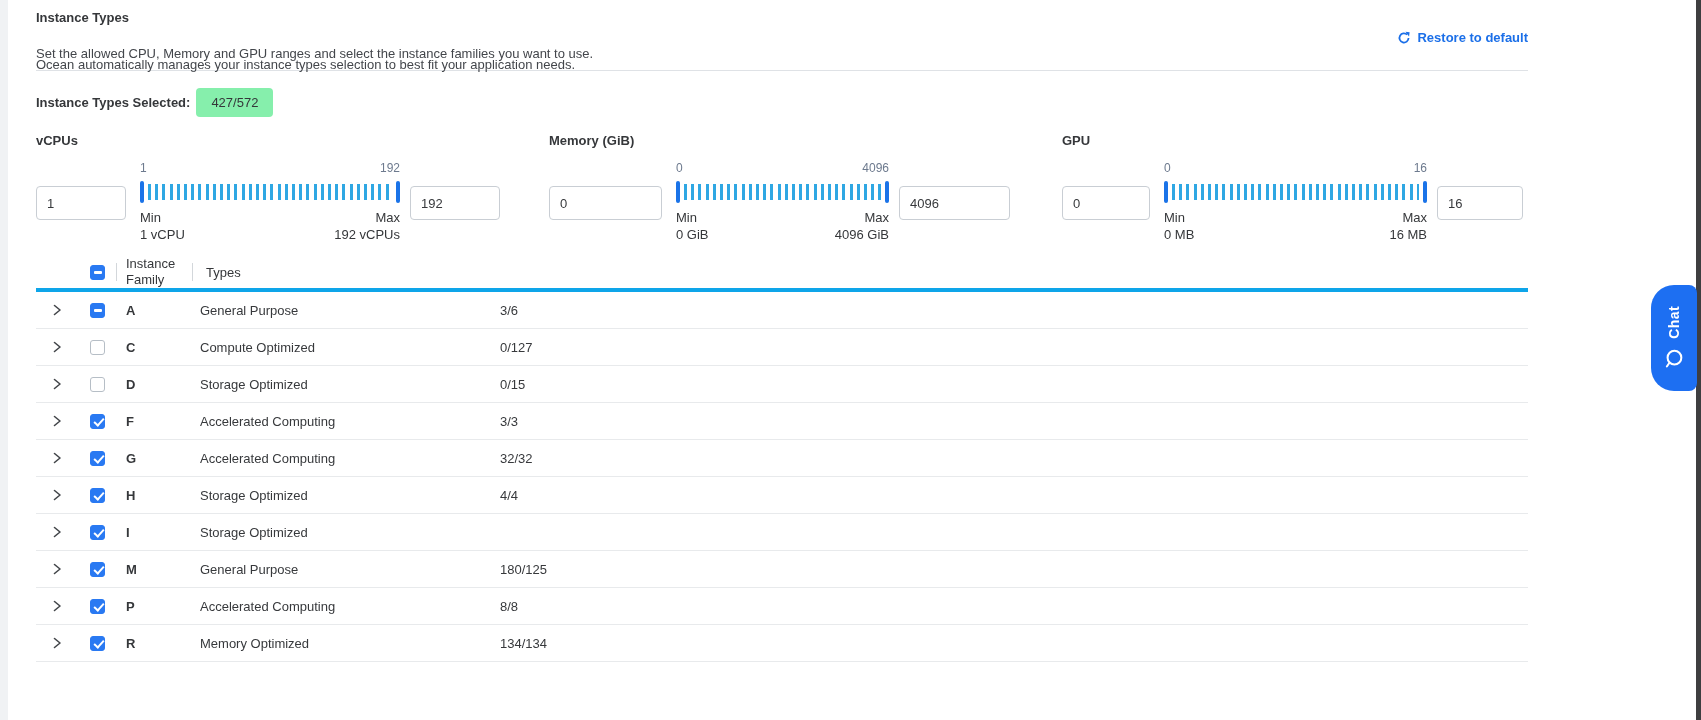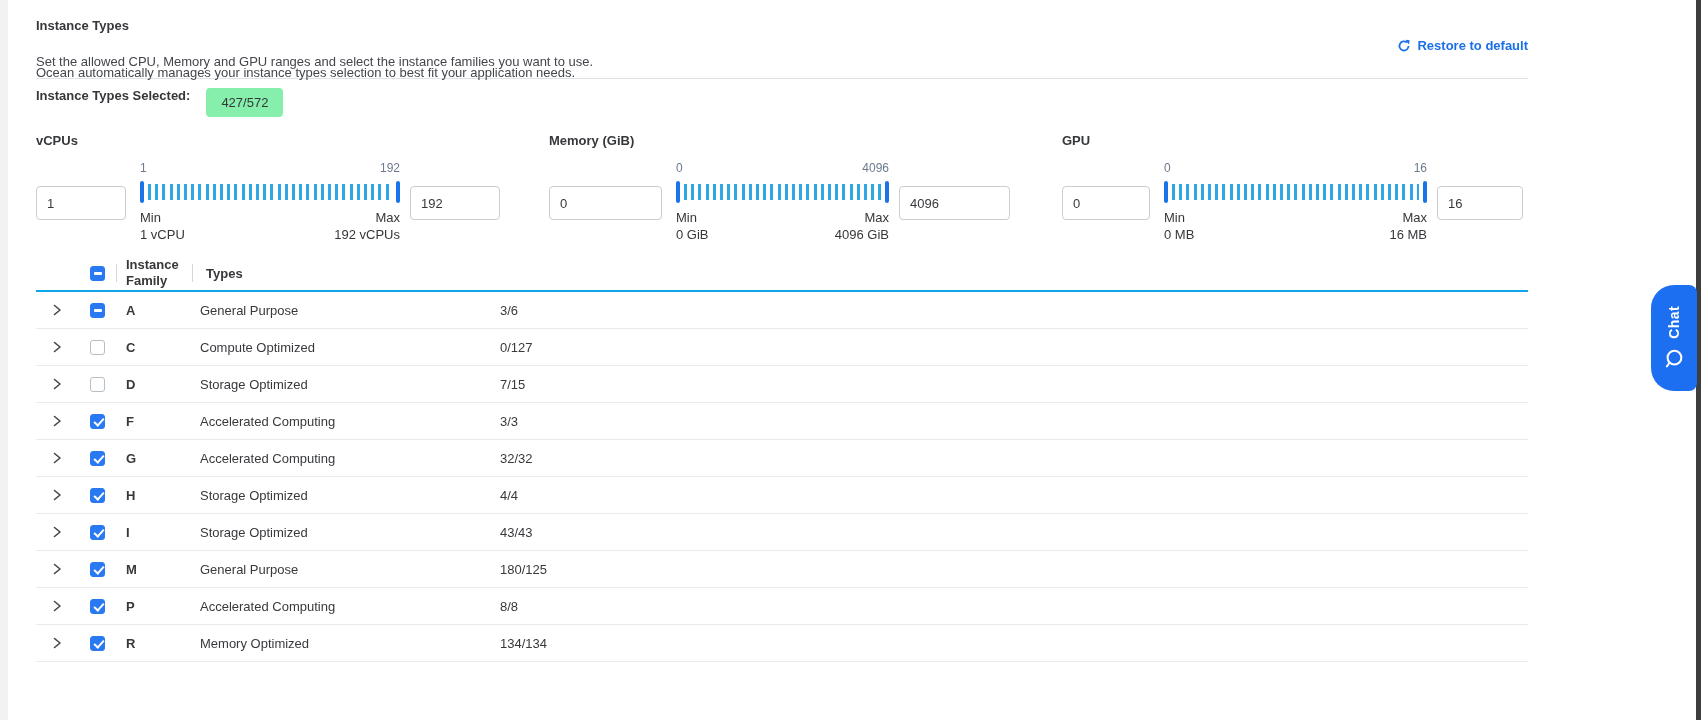--- a/index.html
+++ b/index.html
@@ -6,30 +6,30 @@
   html,body { width:1701px; height:720px; }
   body {
     position:relative; background:#ffffff; overflow:hidden;
     font-family:"Liberation Sans","DejaVu Sans",sans-serif;
     font-size:13px; color:#37393c;
   }
   .left-edge { position:absolute; left:0; top:0; width:8px; height:100%; background:#f0f2f4; }
   .right-edge { position:absolute; right:0; top:0; width:5px; height:100%; background:#3e3e40; }
 
   
-  .top-section { position:absolute; left:36px; top:8px; width:1492px; height:71px; border-bottom:1px solid #dfe2e6; }
+  .top-section { position:absolute; left:36px; top:0; width:1492px; height:71px; border-bottom:1px solid #dfe2e6; }
   .page-title { position:absolute; top:10px; left:0; font-weight:700; color:#35373a; }
   .desc-1 { position:absolute; top:29px; left:0; color:#43464b;margin-top:28px; }
   .desc-2 { position:absolute; top:46px; left:0; color:#43464b; }
   .restore-btn { position:absolute; top:30px; right:0; display:flex; align-items:center; gap:6px;
     color:#1b6fe8; font-weight:700; cursor:pointer; background:none; border:none; font-size:13px;
     font-family:inherit; }
 
   
-  .selected-row { position:absolute; left:36px; top:88px; display:flex; gap:16px; height:29px; }
+  .selected-row { position:absolute; left:36px; top:88px; display:flex; align-items:center; gap:6px; height:29px; }
   .selected-label { font-weight:700; color:#35373a; }
   .selected-badge { background:#86efac; border-radius:4px; padding:7px 15px; color:#35373a; }
 
   
   .slider-group { position:absolute; top:130px; }
   .sg-1 { left:36px;  width:464px; }
   .sg-2 { left:549px; width:461px; }
   .sg-3 { left:1062px; width:461px; }
   .sg-title { position:absolute; top:3px; left:0; font-weight:700; color:#35373a; }
   .num-input { position:absolute; top:56px; height:34px; border:1px solid #c9ced4; border-radius:4px;
@@ -47,22 +47,22 @@
   .track { position:relative; height:22px; margin-top:4px; }
   .track .ticks { position:absolute; left:8px; right:8px; top:3px; bottom:3px;
     background:repeating-linear-gradient(90deg,#2fa7e3 0 3px,transparent 3px 7.2px); }
   .track .handle { position:absolute; top:0; bottom:0; width:4px; background:#1a73e8; border-radius:2px; cursor:pointer; }
   .track .handle.l { left:0; } .track .handle.r { right:0; }
   .minmax-row { display:flex; justify-content:space-between; margin-top:7px; color:#35373a; }
   .subs-row { display:flex; justify-content:space-between; margin-top:2px; color:#35373a; }
 
   
   .types-table { position:absolute; left:36px; top:256px; width:1492px; }
-  .thead { display:flex; height:36px; border-bottom:2px solid #0ea5e9;
-    font-weight:700; color:#35373a; }
+  .thead { display:flex; height:36px; border-bottom:4px solid #0ea5e9;
+    font-weight:400; color:#35373a; }
   .cell-exp { width:54px; display:flex; align-items:center; padding-left:14px; }
   .cell-cb  { width:26px; display:flex; align-items:center; }
   .cell-fam { width:76px; padding-left:10px; }
   .cell-use { width:294px; padding-left:8px; }
   .cell-typ { flex:1; padding-left:14px; }
   .thead .cell-fam { line-height:1.25; }
   .thead .cell-fam, .thead .cell-use, .thead .cell-typ { position:relative; align-self:stretch;
     display:flex; align-items:center; }
   .thead .cell-fam::before, .thead .cell-use::before, .thead .cell-typ::before {
     content:""; position:absolute; left:0; top:50%; transform:translateY(-50%);
@@ -241,21 +241,21 @@
             <path d="M4.5 2.5 L10 7 L4.5 11.5" fill="none" stroke="#43464a" stroke-width="1.6" stroke-linecap="round" stroke-linejoin="round"></path>
           </svg>
         </span>
       </button>
     </div>
     <div class="cell-cb">
       <div class="checkbox unchecked"></div>
     </div>
     <div class="cell-fam fam-letter">D</div>
     <div class="cell-use">Storage Optimized</div>
-    <div class="cell-typ">7/15</div>
+    <div class="cell-typ">0/15</div>
   </div>
 
   <div class="trow">
     <div class="cell-exp">
       <button class="chevron">
         <span style="display:flex;">
           <svg width="14" height="14" viewBox="0 0 14 14">
             <path d="M4.5 2.5 L10 7 L4.5 11.5" fill="none" stroke="#43464a" stroke-width="1.6" stroke-linecap="round" stroke-linejoin="round"></path>
           </svg>
         </span>
@@ -313,21 +313,20 @@
             <path d="M4.5 2.5 L10 7 L4.5 11.5" fill="none" stroke="#43464a" stroke-width="1.6" stroke-linecap="round" stroke-linejoin="round"></path>
           </svg>
         </span>
       </button>
     </div>
     <div class="cell-cb">
       <div class="checkbox checked"></div>
     </div>
     <div class="cell-fam fam-letter">I</div>
     <div class="cell-use">Storage Optimized</div>
-    <div class="cell-typ">43/43</div>
   </div>
 
   <div class="trow">
     <div class="cell-exp">
       <button class="chevron">
         <span style="display:flex;">
           <svg width="14" height="14" viewBox="0 0 14 14">
             <path d="M4.5 2.5 L10 7 L4.5 11.5" fill="none" stroke="#43464a" stroke-width="1.6" stroke-linecap="round" stroke-linejoin="round"></path>
           </svg>
         </span>

